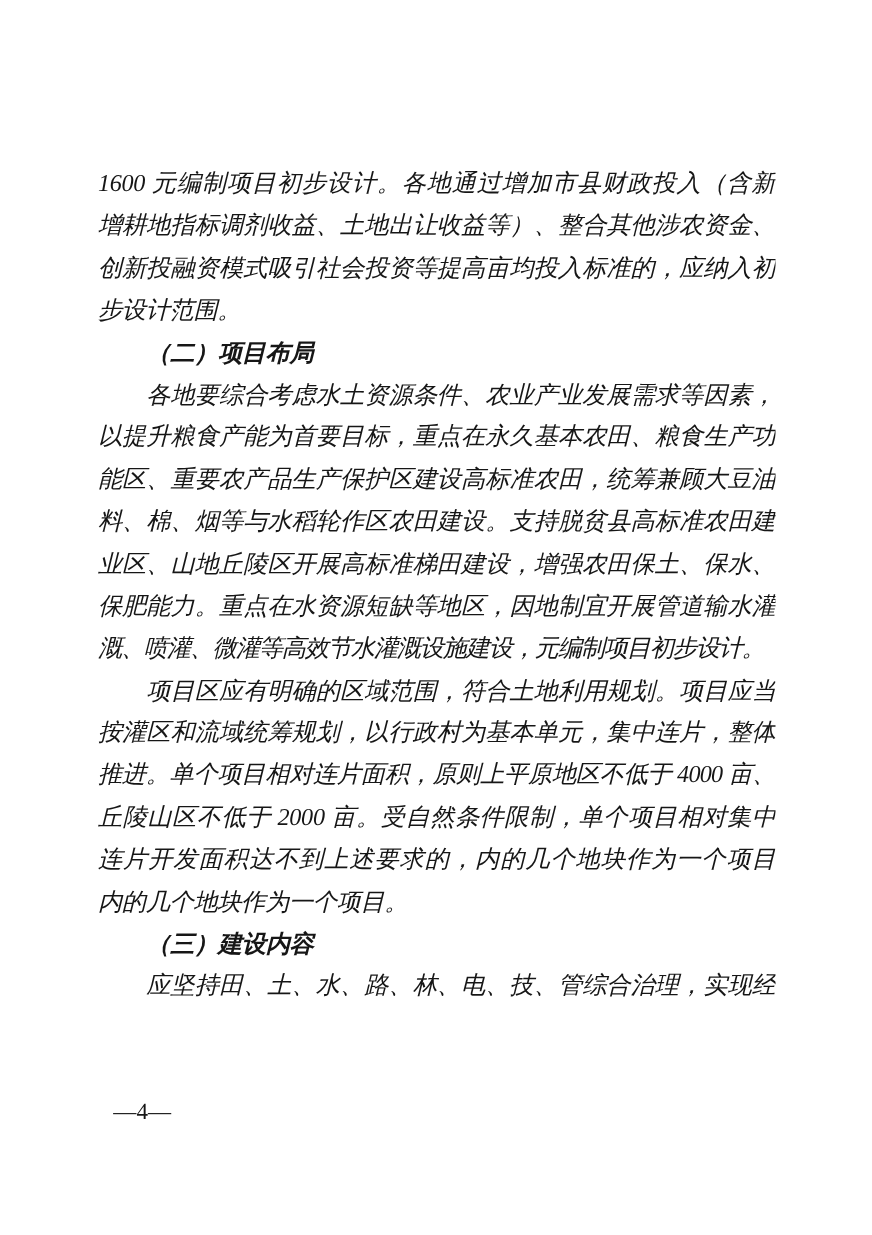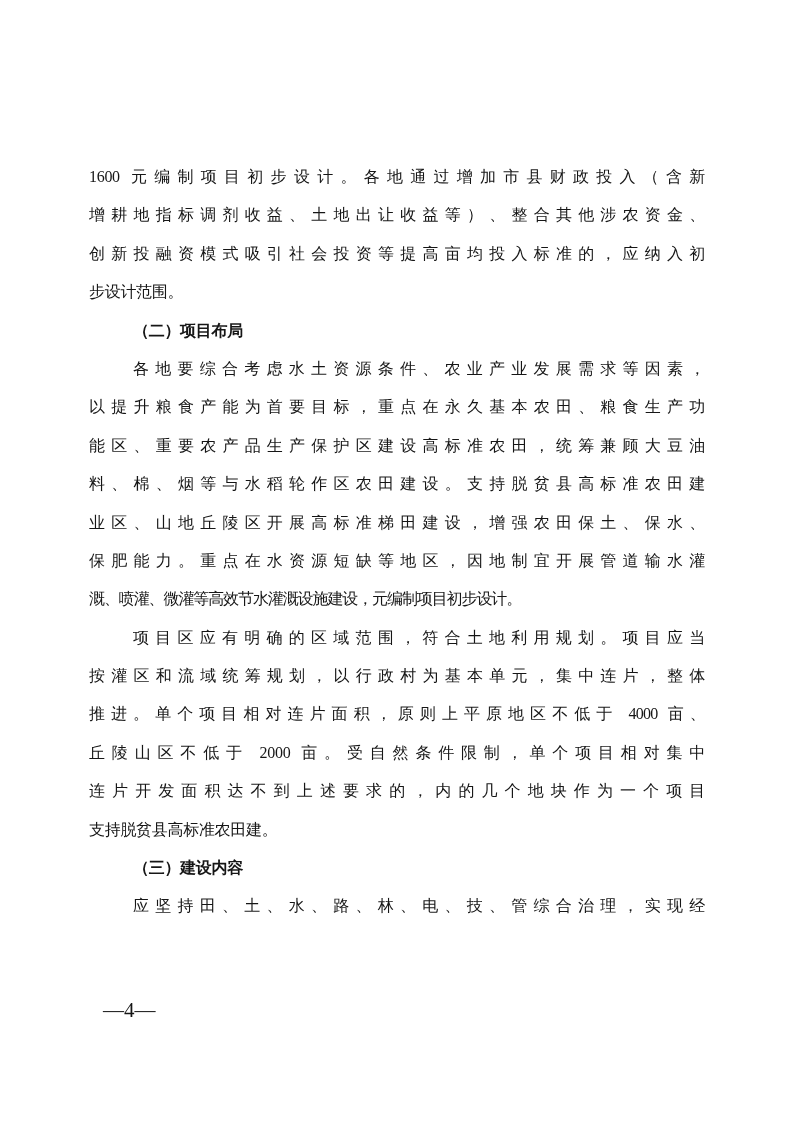--- a/index.html
+++ b/index.html
@@ -12,23 +12,24 @@
     width: 793px;
     height: 1123px;
     background: #ffffff;
     overflow: hidden;
     color: #161616;
     font-family: "Liberation Serif", "DejaVu Serif", serif;
   }
   .content {
     position: absolute;
     left: 89px;
-    top: 158px;
+    top: 148px;
     width: 616px;
-    font-size: 16px;
+    font-size: 22px;
+    font-style: italic;
   }
   .line {
     height: 38.4px;
     line-height: 38.4px;
     letter-spacing: -0.3px;
     overflow: hidden;
     text-align: justify;
   }
   .line.j {
     text-align-last: justify;
@@ -76,18 +77,18 @@
     <div class="line j">能区、重要农产品生产保护区建设高标准农田，统筹兼顾大豆油</div>
     <div class="line j">料、棉、烟等与水稻轮作区农田建设。支持脱贫县高标准农田建</div>
     <div class="line j">业区、山地丘陵区开展高标准梯田建设，增强农田保土、保水、</div>
     <div class="line j">保肥能力。重点在水资源短缺等地区，因地制宜开展管道输水灌</div>
     <div class="line end squeeze">溉、喷灌、微灌等高效节水灌溉设施建设，元编制项目初步设计。</div>
     <div class="line j indent">项目区应有明确的区域范围，符合土地利用规划。项目应当</div>
     <div class="line j">按灌区和流域统筹规划，以行政村为基本单元，集中连片，整体</div>
     <div class="line j numline">推进。单个项目相对连片面积，原则上平原地区不低于 4000 亩、</div>
     <div class="line j">丘陵山区不低于 2000 亩。受自然条件限制，单个项目相对集中</div>
     <div class="line j">连片开发面积达不到上述要求的，内的几个地块作为一个项目</div>
-    <div class="line end">支持脱贫县高标准农田建。</div>
+    <div class="line end">内的几个地块作为一个项目。</div>
     <div class="line heading">（三）建设内容</div>
     <div class="line j indent">应坚持田、土、水、路、林、电、技、管综合治理，实现经</div>
   </div>
   <div class="page-number">—4—</div>
 </div>
 
 </body></html>

